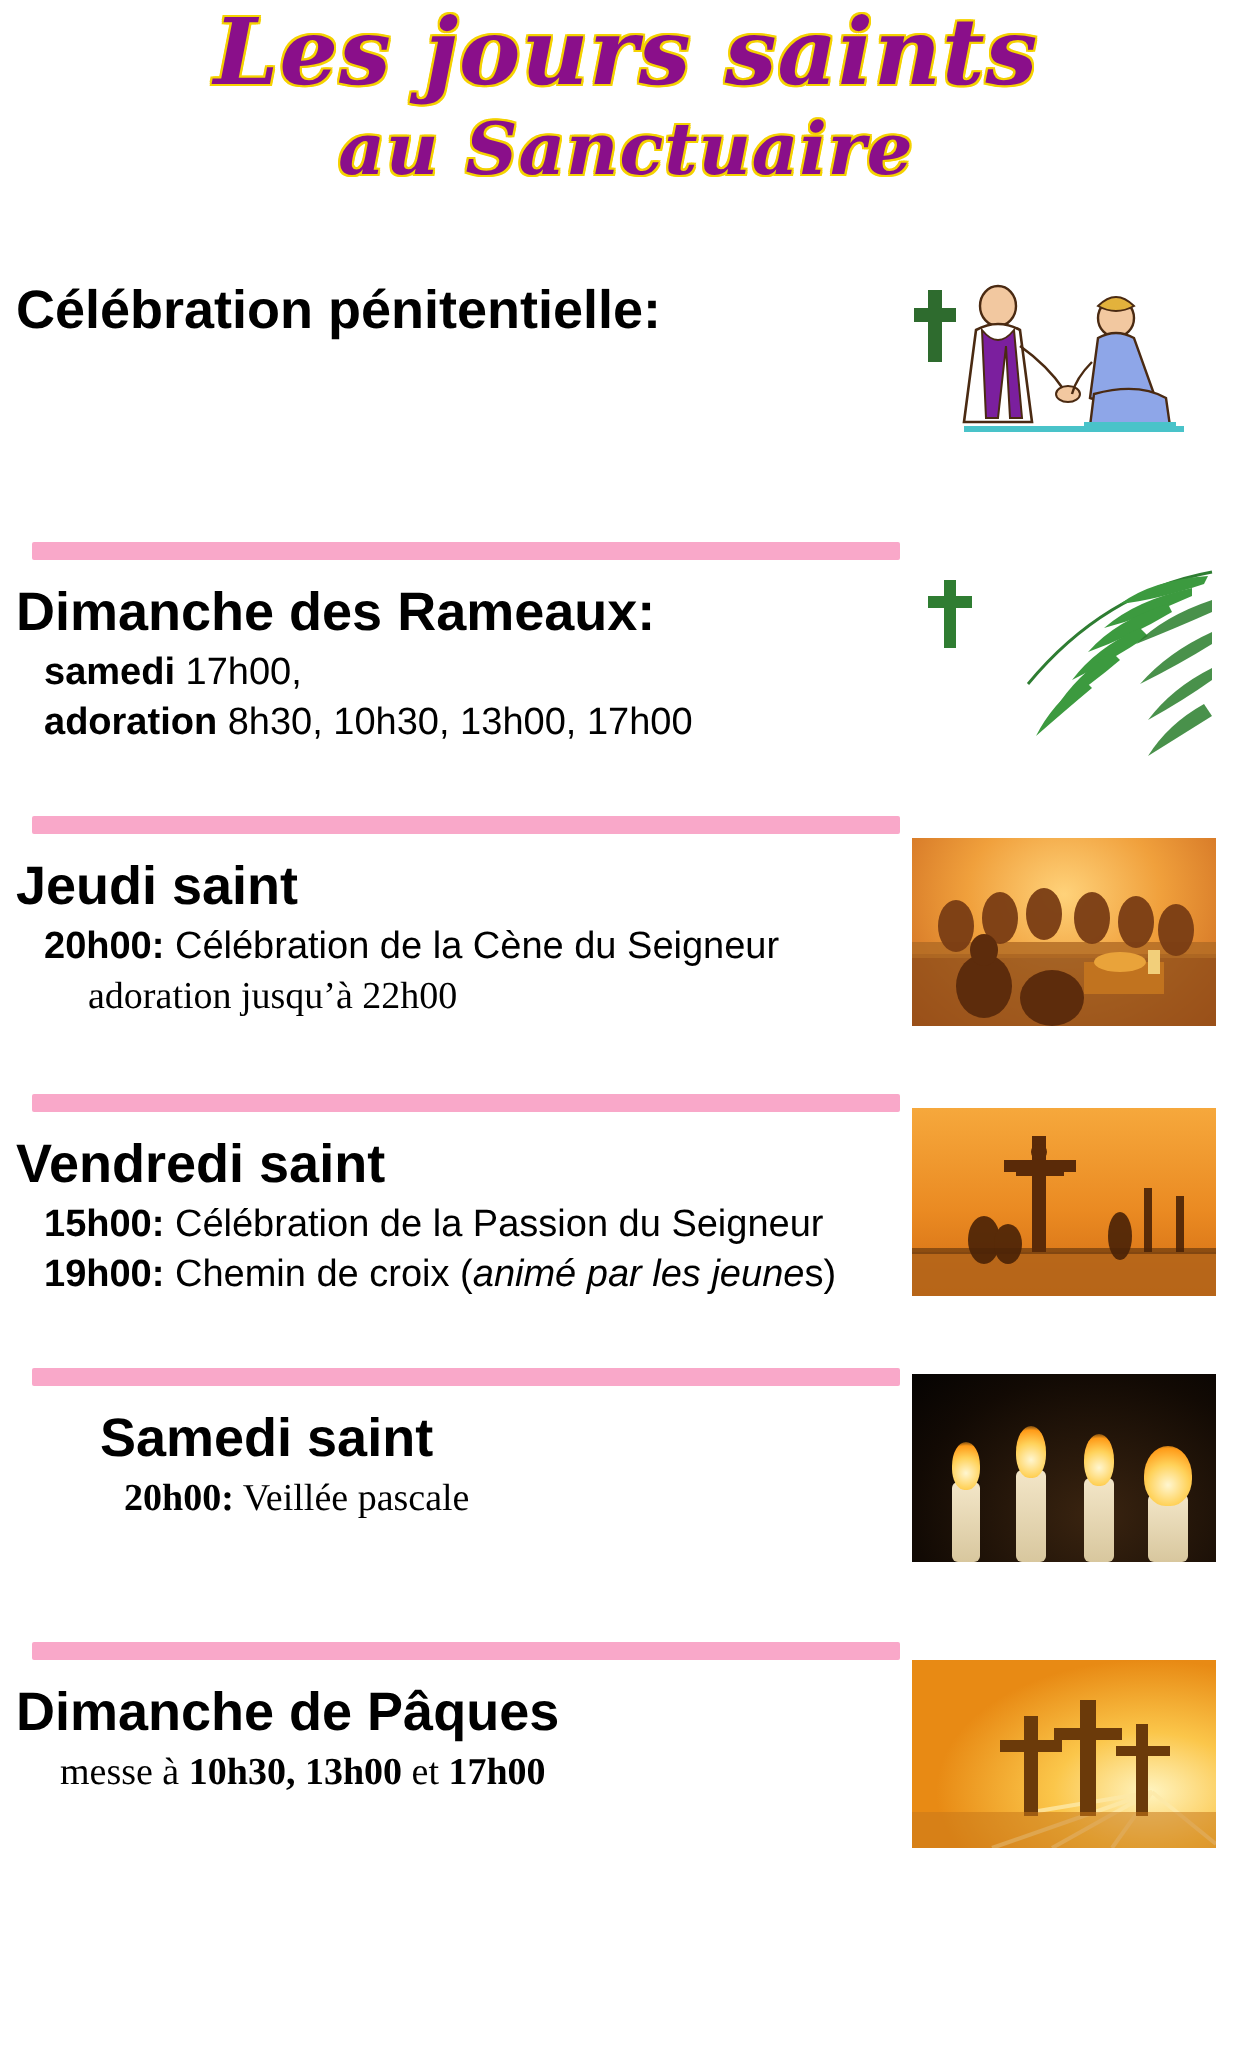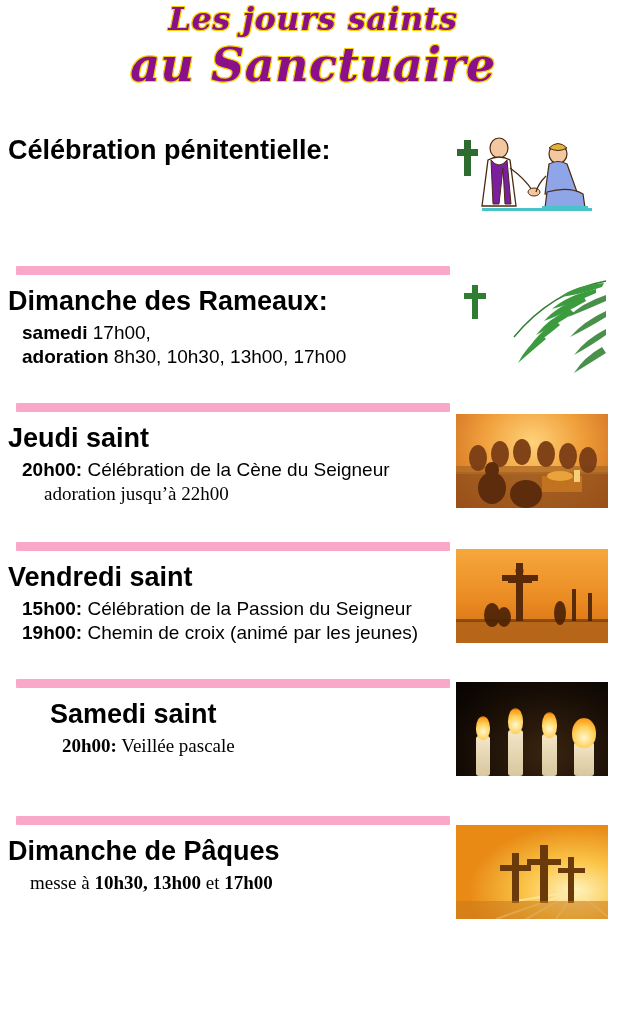--- a/index.html
+++ b/index.html
@@ -32,22 +32,22 @@
     text-shadow:
       1px 0 0 #f5d200,
       -1px 0 0 #f5d200,
       0 1px 0 #f5d200,
       0 -1px 0 #f5d200,
       1px 1px 0 #f5d200,
       -1px -1px 0 #f5d200,
       1px -1px 0 #f5d200,
       -1px 1px 0 #f5d200;
   }
-  .title-line-1 { font-size: 32px; }
-  .title-line-2 { font-size: 46px; margin-top: 4px; }
+  .title-line-1 { font-size: 46px; }
+  .title-line-2 { font-size: 36px; margin-top: 4px; }
 
   
   .sections {
     position: relative;
     margin-top: 46px;
   }
   .section {
     position: relative;
     padding: 0 0 0 8px;
     min-height: 112px;
@@ -60,21 +60,21 @@
     padding: 0;
   }
   .section-body {
     font-size: 19px;
     line-height: 1.28;
     margin-top: 4px;
     padding-left: 14px;
     max-width: 470px;
   }
   .section-body .b { font-weight: bold; }
-  .section-body .it { }
+  .section-body .it { font-style: italic; }
   .ind { padding-left: 22px; font-family: Liberation Serif, serif; }
 
   .divider {
     height: 9px;
     background: #f9a8c9;
     width: 434px;
     margin: 12px 0 12px 16px;
     border-radius: 1px;
   }
 

